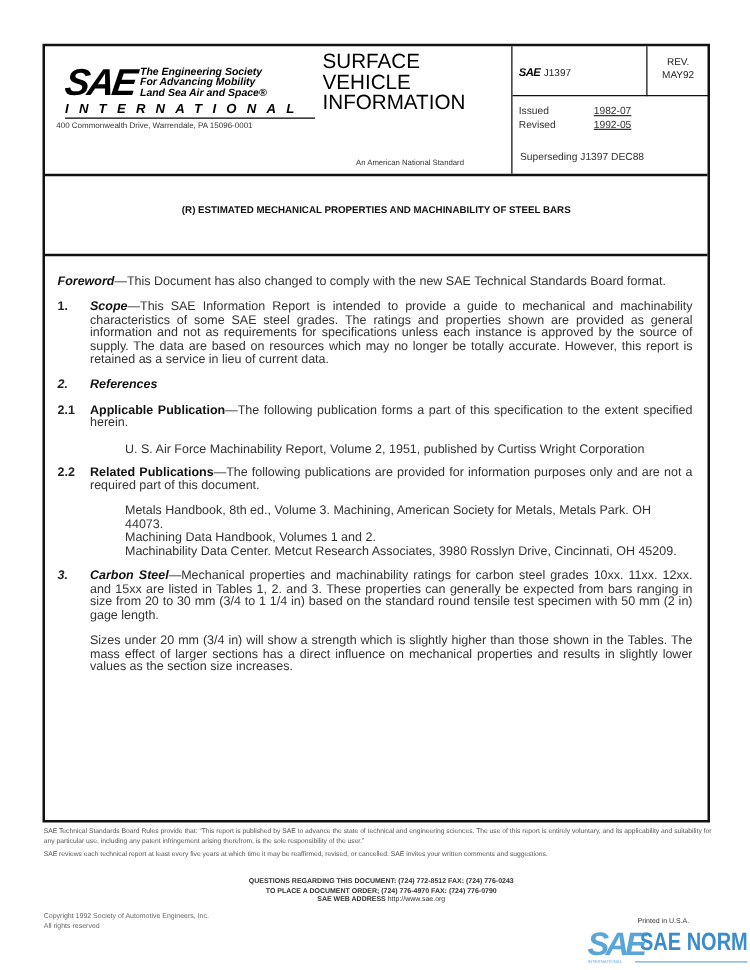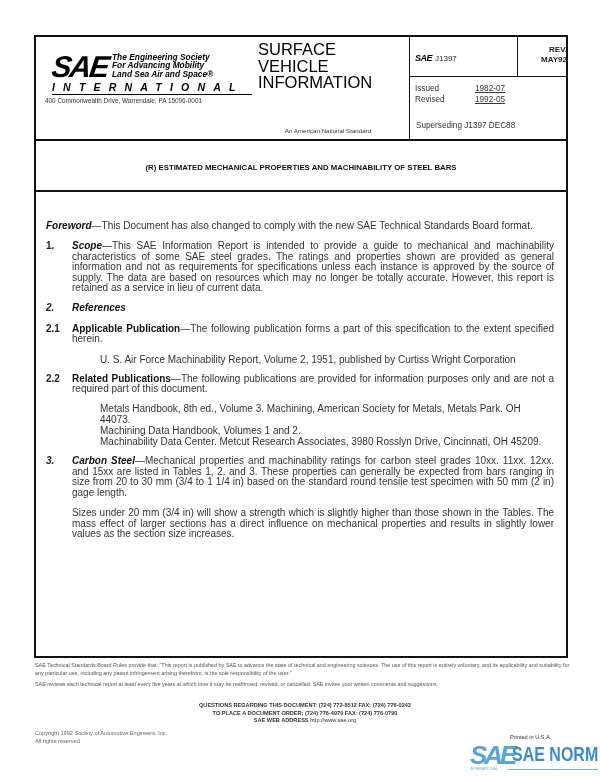--- a/index.html
+++ b/index.html
@@ -19,27 +19,27 @@
   .addr { position: absolute; left: 5px; top: 50px; font-size: 6.4px; color: #333; white-space: nowrap; }
 
   .title-area { position: absolute; left: 222px; top: 4px; width: 155px; height: 98px; }
   .svir { font-size: 16.5px; font-weight: normal; line-height: 16.5px; color: #000; }
   .ans { position: absolute; left: 0; top: 86px; width: 140px; text-align: center; font-size: 6.2px; color: #333; white-space: nowrap; }
 
   .right-box { position: absolute; left: 373px; top: 0; width: 157px; height: 102px; border-left: 1.5px solid #111; }
   .rb-top { position: absolute; left: 0; top: 0; width: 157px; height: 40px; border-bottom: 1.5px solid #111; }
   .rb-doc { position: absolute; left: 5px; top: 16px; font-size: 8px; color: #222; white-space: nowrap; }
   .rb-doc .mini-sae { font-weight: 900; font-style: italic; font-size: 9px; letter-spacing: -0.5px; color: #000; margin-right: 3px; }
-  .rb-rev { position: absolute; left: 107px; top: 0; width: 50px; height: 40px; border-left: 1.5px solid #111; text-align: right; font-size: 8px; font-weight: bold; line-height: 10px; padding-top: 8px; color: #222; }
+  .rb-rev { position: absolute; left: 107px; top: 0; width: 50px; height: 40px; border-left: 1.5px solid #111; text-align: center; font-size: 8px; font-weight: normal; line-height: 10px; padding-top: 8px; color: #222; }
   .rb-dates { position: absolute; left: 5px; top: 47px; font-size: 8.2px; line-height: 10.5px; color: #333; text-decoration: underline; }
   .rb-dates .lbl { display: inline-block; width: 60px; }
   .rb-super { position: absolute; left: 6px; top: 84px; font-size: 8.2px; color: #333; white-space: nowrap; }
 
   
-  .title-row { position: absolute; left: 0; top: 104px; width: 530px; height: 51px; border-bottom: 2px solid #111; }
+  .title-row { position: absolute; left: 0; top: 104px; width: 530px; height: 64px; border-bottom: 2px solid #111; }
   .doc-title { position: absolute; left: 0; top: 22px; width: 530px; text-align: center; font-size: 7.8px; font-weight: bold; color: #111; white-space: nowrap; }
 
   
   .body { position: absolute; left: 10px; top: 176px; width: 512px; font-size: 10px; line-height: 10.4px; color: #333; }
   .para { position: relative; margin-bottom: 10px; }
   .num { position: absolute; left: 0; top: 0; font-weight: bold; color: #222; }
   .num.it { font-style: italic; }
   .indent { padding-left: 26px; text-align: justify; }
   .head-it { font-weight: bold; font-style: italic; color: #111; }
   .head-b { font-weight: bold; color: #111; }

